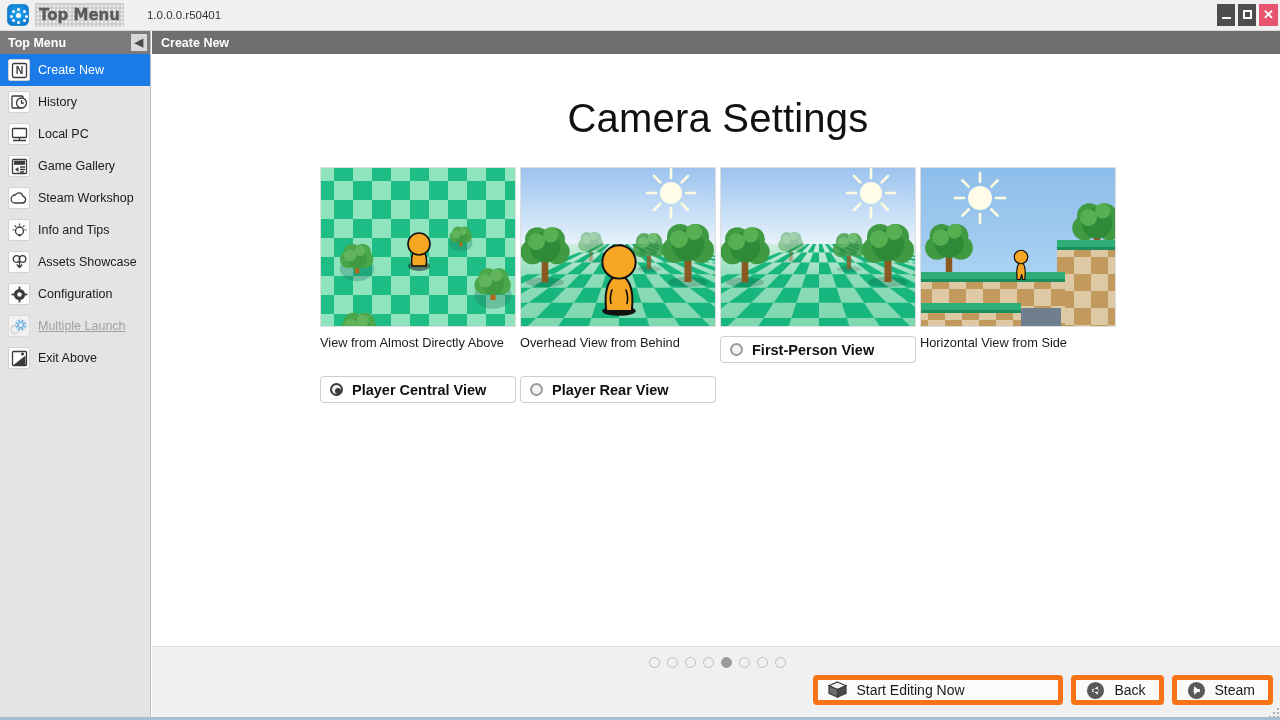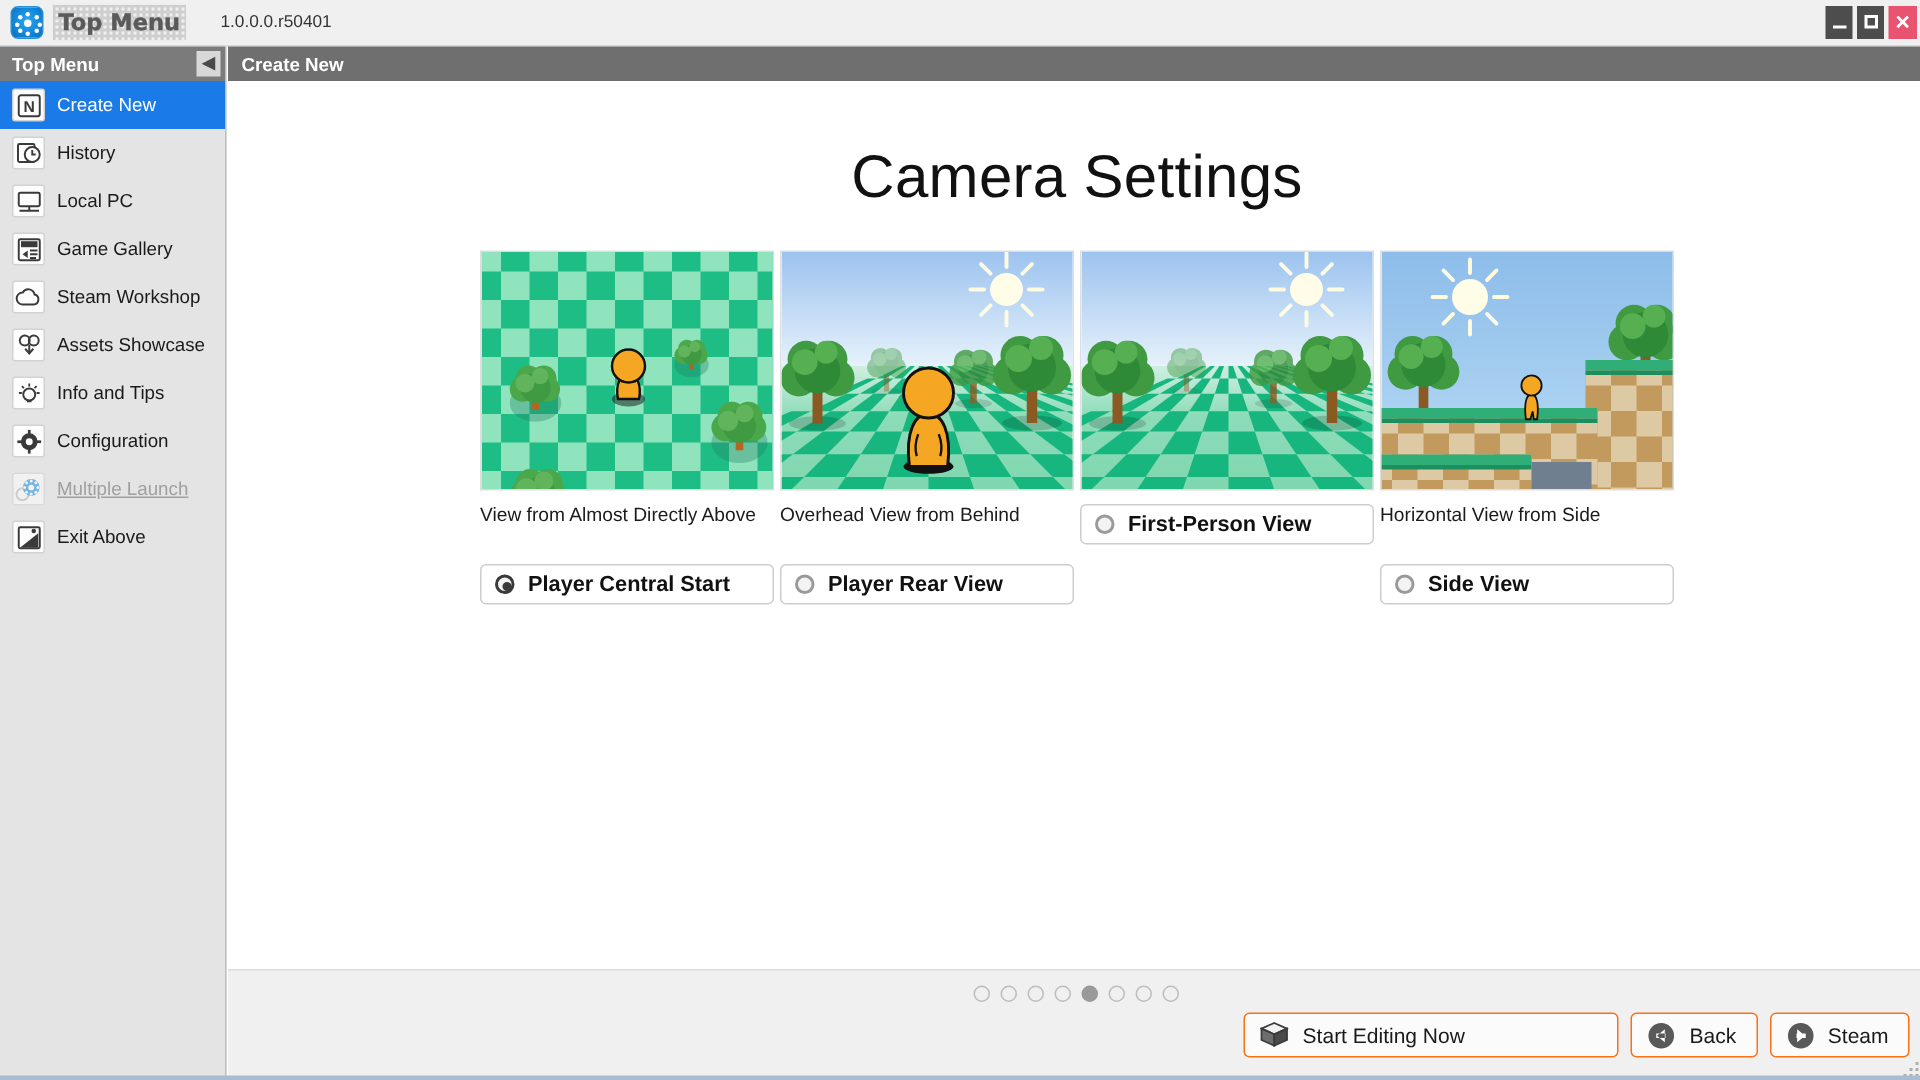--- a/index.html
+++ b/index.html
@@ -157,21 +157,21 @@
   .pdot {
     width: 11px; height: 11px; border-radius: 50%;
     border: 1.5px solid #bdbdbd; background: #f0f0f0;
   }
   .pdot.on { background: #9a9a9a; border-color: #9a9a9a; }
   .footer-buttons {
     position: absolute; right: 7px; top: 28px;
     display: flex; gap: 8px; align-items: center;
   }
   .fbtn {
-    height: 30px; border: 1px solid #f97316; border-radius: 4px;
+    height: 30px; border: 5px solid #f97316; border-radius: 4px;
     background: #fbfbfb; display: flex; align-items: center;
     padding: 0 13px 0 10px; font-size: 14px; color: #1a1a1a;
   }
   .fbtn.wide { width: 250px; }
   .fbtn .lbl { margin-left: 9px; }
   .circ-ico { width: 19px; height: 19px; flex: none; }
   .cube-ico { width: 19px; height: 18px; flex: none; }
   .grip {
     position: absolute; right: 1px; bottom: 2px; width: 13px; height: 13px;
   }
@@ -264,36 +264,36 @@
         <span class="side-ico">
           <svg width="18" height="17" viewBox="0 0 18 17">
             <path d="M5 13 a4 4 0 0 1 0.2 -8 a4.2 4.2 0 0 1 7.8 1.3 a3.4 3.4 0 0 1 -0.6 6.7 z" stroke="#3a3a3a" fill="none" stroke-width="1.3"></path>
           </svg>
         </span>
         <span>Steam Workshop</span>
       </div>
       <div class="side-item">
         <span class="side-ico">
           <svg width="17" height="17" viewBox="0 0 17 17">
+            <circle cx="8.5" cy="9" r="4" stroke="#3a3a3a" fill="none" stroke-width="1.3"></circle>
+            <path d="M7 13.5 h3" stroke="#3a3a3a" fill="none" stroke-width="1.3"></path>
+            <path d="M8.5 1.6 v2 M3.6 3.4 l1.4 1.4 M13.4 3.4 l-1.4 1.4 M1.6 8 h2 M13.4 8 h2" stroke="#3a3a3a" stroke-width="1.2"></path>
+          </svg>
+        </span>
+        <span>Info and Tips</span>
+      </div>
+      <div class="side-item">
+        <span class="side-ico">
+          <svg width="17" height="17" viewBox="0 0 17 17">
             <circle cx="5.5" cy="5" r="3.3" stroke="#3a3a3a" fill="none" stroke-width="1.3"></circle>
             <circle cx="11.5" cy="5" r="3.3" stroke="#3a3a3a" fill="none" stroke-width="1.3"></circle>
             <path d="M8.5 8 v5 M5.8 10.5 L8.5 13.6 L11.2 10.5" stroke="#3a3a3a" fill="none" stroke-width="1.3"></path>
           </svg>
         </span>
         <span>Assets Showcase</span>
-      </div>
-      <div class="side-item">
-        <span class="side-ico">
-          <svg width="17" height="17" viewBox="0 0 17 17">
-            <circle cx="8.5" cy="9" r="4" stroke="#3a3a3a" fill="none" stroke-width="1.3"></circle>
-            <path d="M7 13.5 h3" stroke="#3a3a3a" fill="none" stroke-width="1.3"></path>
-            <path d="M8.5 1.6 v2 M3.6 3.4 l1.4 1.4 M13.4 3.4 l-1.4 1.4 M1.6 8 h2 M13.4 8 h2" stroke="#3a3a3a" stroke-width="1.2"></path>
-          </svg>
-        </span>
-        <span>Info and Tips</span>
       </div>
       <div class="side-item">
         <span class="side-ico">
           <svg width="17" height="17" viewBox="0 0 17 17">
             <circle cx="8.5" cy="8.5" r="5.6" fill="#3a3a3a"></circle>
             <circle cx="8.5" cy="8.5" r="2.3" fill="#fff"></circle>
             <g fill="#3a3a3a">
               <rect x="7.6" y="0.6" width="1.8" height="3"></rect>
               <rect x="7.6" y="13.4" width="1.8" height="3"></rect>
               <rect x="0.6" y="7.6" width="3" height="1.8"></rect>
@@ -454,21 +454,21 @@
       <g transform="translate(98,82) scale(1)">
     <ellipse cx="0" cy="16" rx="11" ry="5" fill="#111" opacity=".5"></ellipse>
     <path d="M-7 16 C-9 6 -5 -1 0 -1 C5 -1 9 6 7 16 Z" fill="#f5a623" stroke="#111" stroke-width="1.6"></path>
     <circle cx="0" cy="-6" r="11" fill="#f5a623" stroke="#111" stroke-width="1.6"></circle>
   </g>
     </svg>
         </div>
      <div class="caption">View from Almost Directly Above</div>
      <div class="radio-row">
        <span class="radio-mark on"></span>
-       <span class="radio-label">Player Central Start</span>
+       <span class="radio-label">Player Central View</span>
      </div>
       </div>
       <div class="card">
         <div class="thumb">
           <svg viewBox="0 0 196 160" preserveAspectRatio="none">
       <defs>
         <linearGradient id="skya" x1="0" y1="0" x2="0" y2="1">
           <stop offset="0%" stop-color="#9cc3ef"></stop>
                 <stop offset="100%" stop-color="#e6f2fb"></stop>
         </linearGradient>
@@ -913,24 +913,20 @@
               </g>
     <rect x="100" y="140" width="40" height="22" fill="#6f7f90"></rect>
     <g transform="translate(100,89) scale(0.75)">
     <path d="M-5 30 C-7 14 -4 8 0 8 C4 8 7 14 5 30 l-3 0 l-1 -7 l-2 7 Z" fill="#f5a623" stroke="#111" stroke-width="1.6"></path>
     <circle cx="0" cy="0" r="9" fill="#f5a623" stroke="#111" stroke-width="1.6"></circle>
   </g>
     </g>
   </svg>
         </div>
      <div class="caption">Horizontal View from Side</div>
-     <div class="radio-row">
-       <span class="radio-mark"></span>
-       <span class="radio-label">Side View</span>
-     </div>
       </div>
     </div>
 </div>
 
 <div class="footer">
   <div class="dots-row" id="dots-row">
       <span class="pdot"></span>
       <span class="pdot"></span>
       <span class="pdot"></span>
       <span class="pdot"></span>

